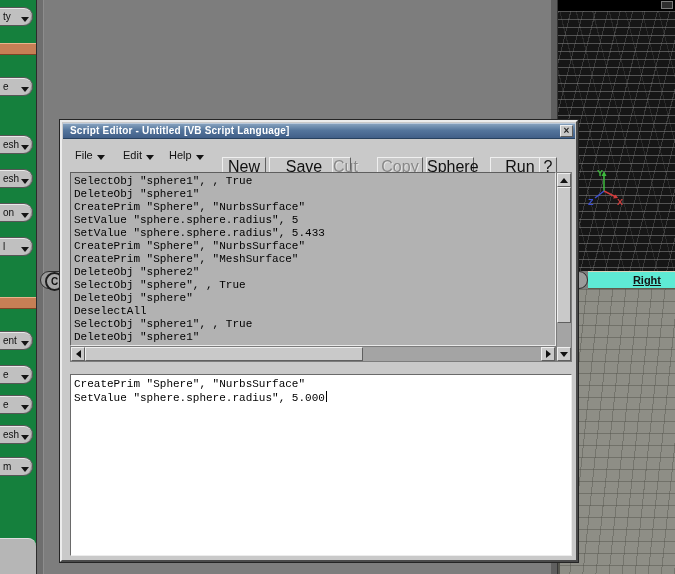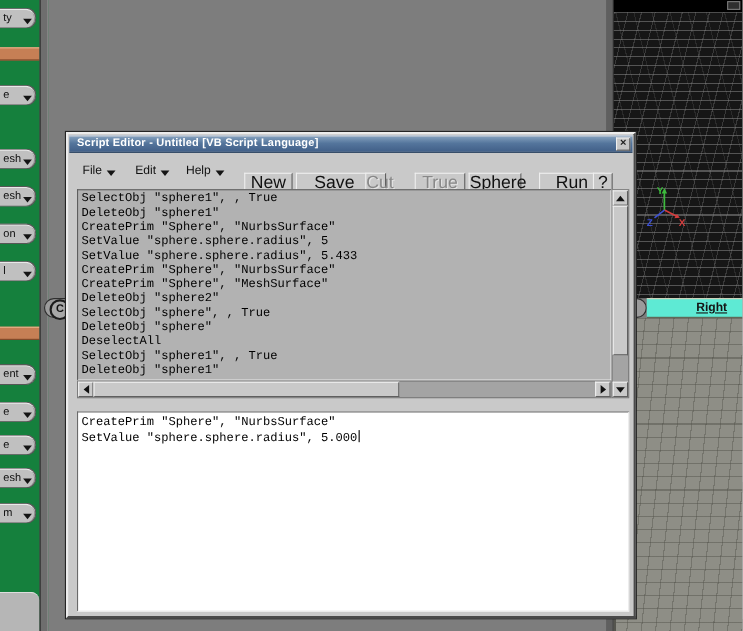--- a/index.html
+++ b/index.html
@@ -179,21 +179,21 @@
           <span class="tri"></span>
         </div>
       <div class="menu-item" style="left:107px">
           <span>Help</span>
           <span class="tri"></span>
         </div>
 
       <div class="tbtn" style="left:160px;width:44px">New</div>
       <div class="tbtn" style="left:207px;width:70px">Save</div>
       <div class="tbtn disabled" style="left:270px;width:19px">Cut</div>
-      <div class="tbtn disabled" style="left:315px;width:46px">True</div>
+      <div class="tbtn disabled" style="left:315px;width:46px">Copy</div>
       <div class="tbtn" style="left:364px;width:48px">Sphere</div>
       <div class="tbtn" style="left:428px;width:60px">Run</div>
       <div class="tbtn" style="left:477px;width:18px">?</div>
     </div>
 
     <div class="history-wrap">
       <div class="history-text">
         <div class="hline">SelectObj "sphere1", , True</div>
         <div class="hline">DeleteObj "sphere1"</div>
         <div class="hline">CreatePrim "Sphere", "NurbsSurface"</div>

